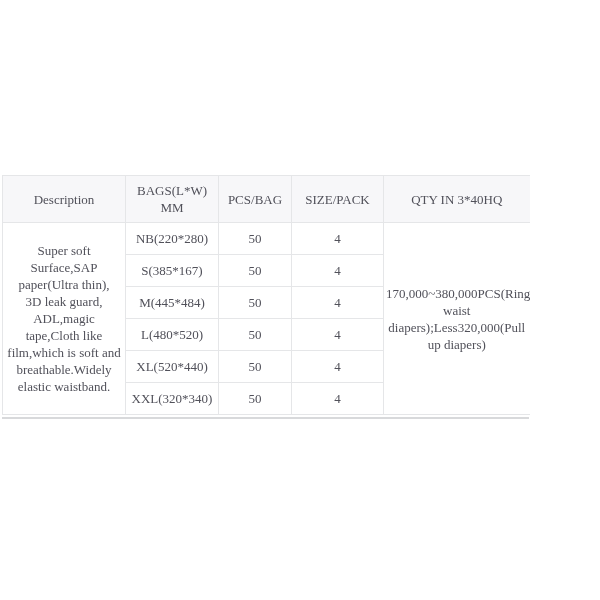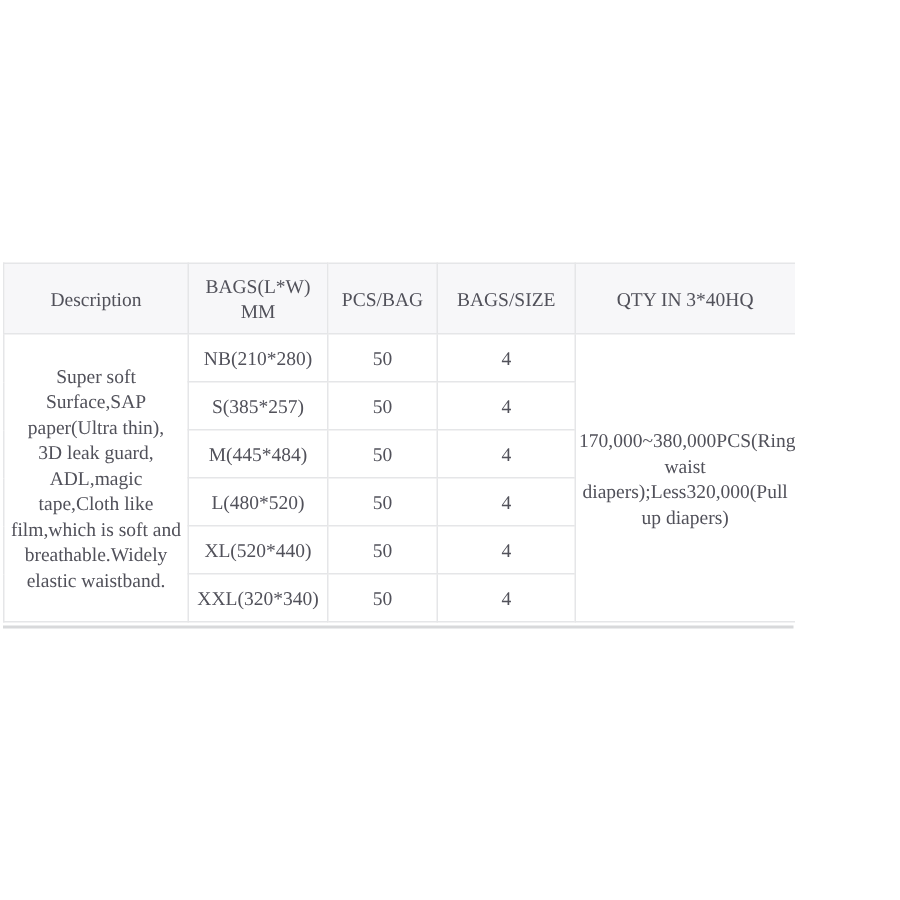--- a/index.html
+++ b/index.html
@@ -78,45 +78,45 @@
         <col style="width:93px">
         <col style="width:73px">
         <col style="width:92px">
         <col style="width:146px">
       </colgroup>
       <thead>
         <tr>
           <th>Description</th>
           <th>BAGS(L*W)MM</th>
           <th>PCS/BAG</th>
-          <th>BAGS/SIZE</th>
+          <th>SIZE/PACK</th>
           <th>QTY IN 3*40HQ</th>
         </tr>
       </thead>
       <tbody>
         <tr>
           <td class="merged-cell" rowspan="6">Super soft
 Surface,SAP
 paper(Ultra thin),
 3D leak guard,
 ADL,magic
 tape,Cloth like
 film,which is soft and
 breathable.Widely
 elastic waistband.</td>
-          <td>NB(210*280)</td>
+          <td>NB(220*280)</td>
           <td>50</td>
           <td>4</td>
           <td class="merged-cell qty-cell" rowspan="6">170,000~380,000PCS(Ring
 waist
 diapers);Less320,000(Pull
 up diapers)</td>
         </tr>
         <tr>
-          <td>S(385*257)</td>
+          <td>S(385*167)</td>
           <td>50</td>
           <td>4</td>
         </tr>
         <tr>
           <td>M(445*484)</td>
           <td>50</td>
           <td>4</td>
         </tr>
         <tr>
           <td>L(480*520)</td>

